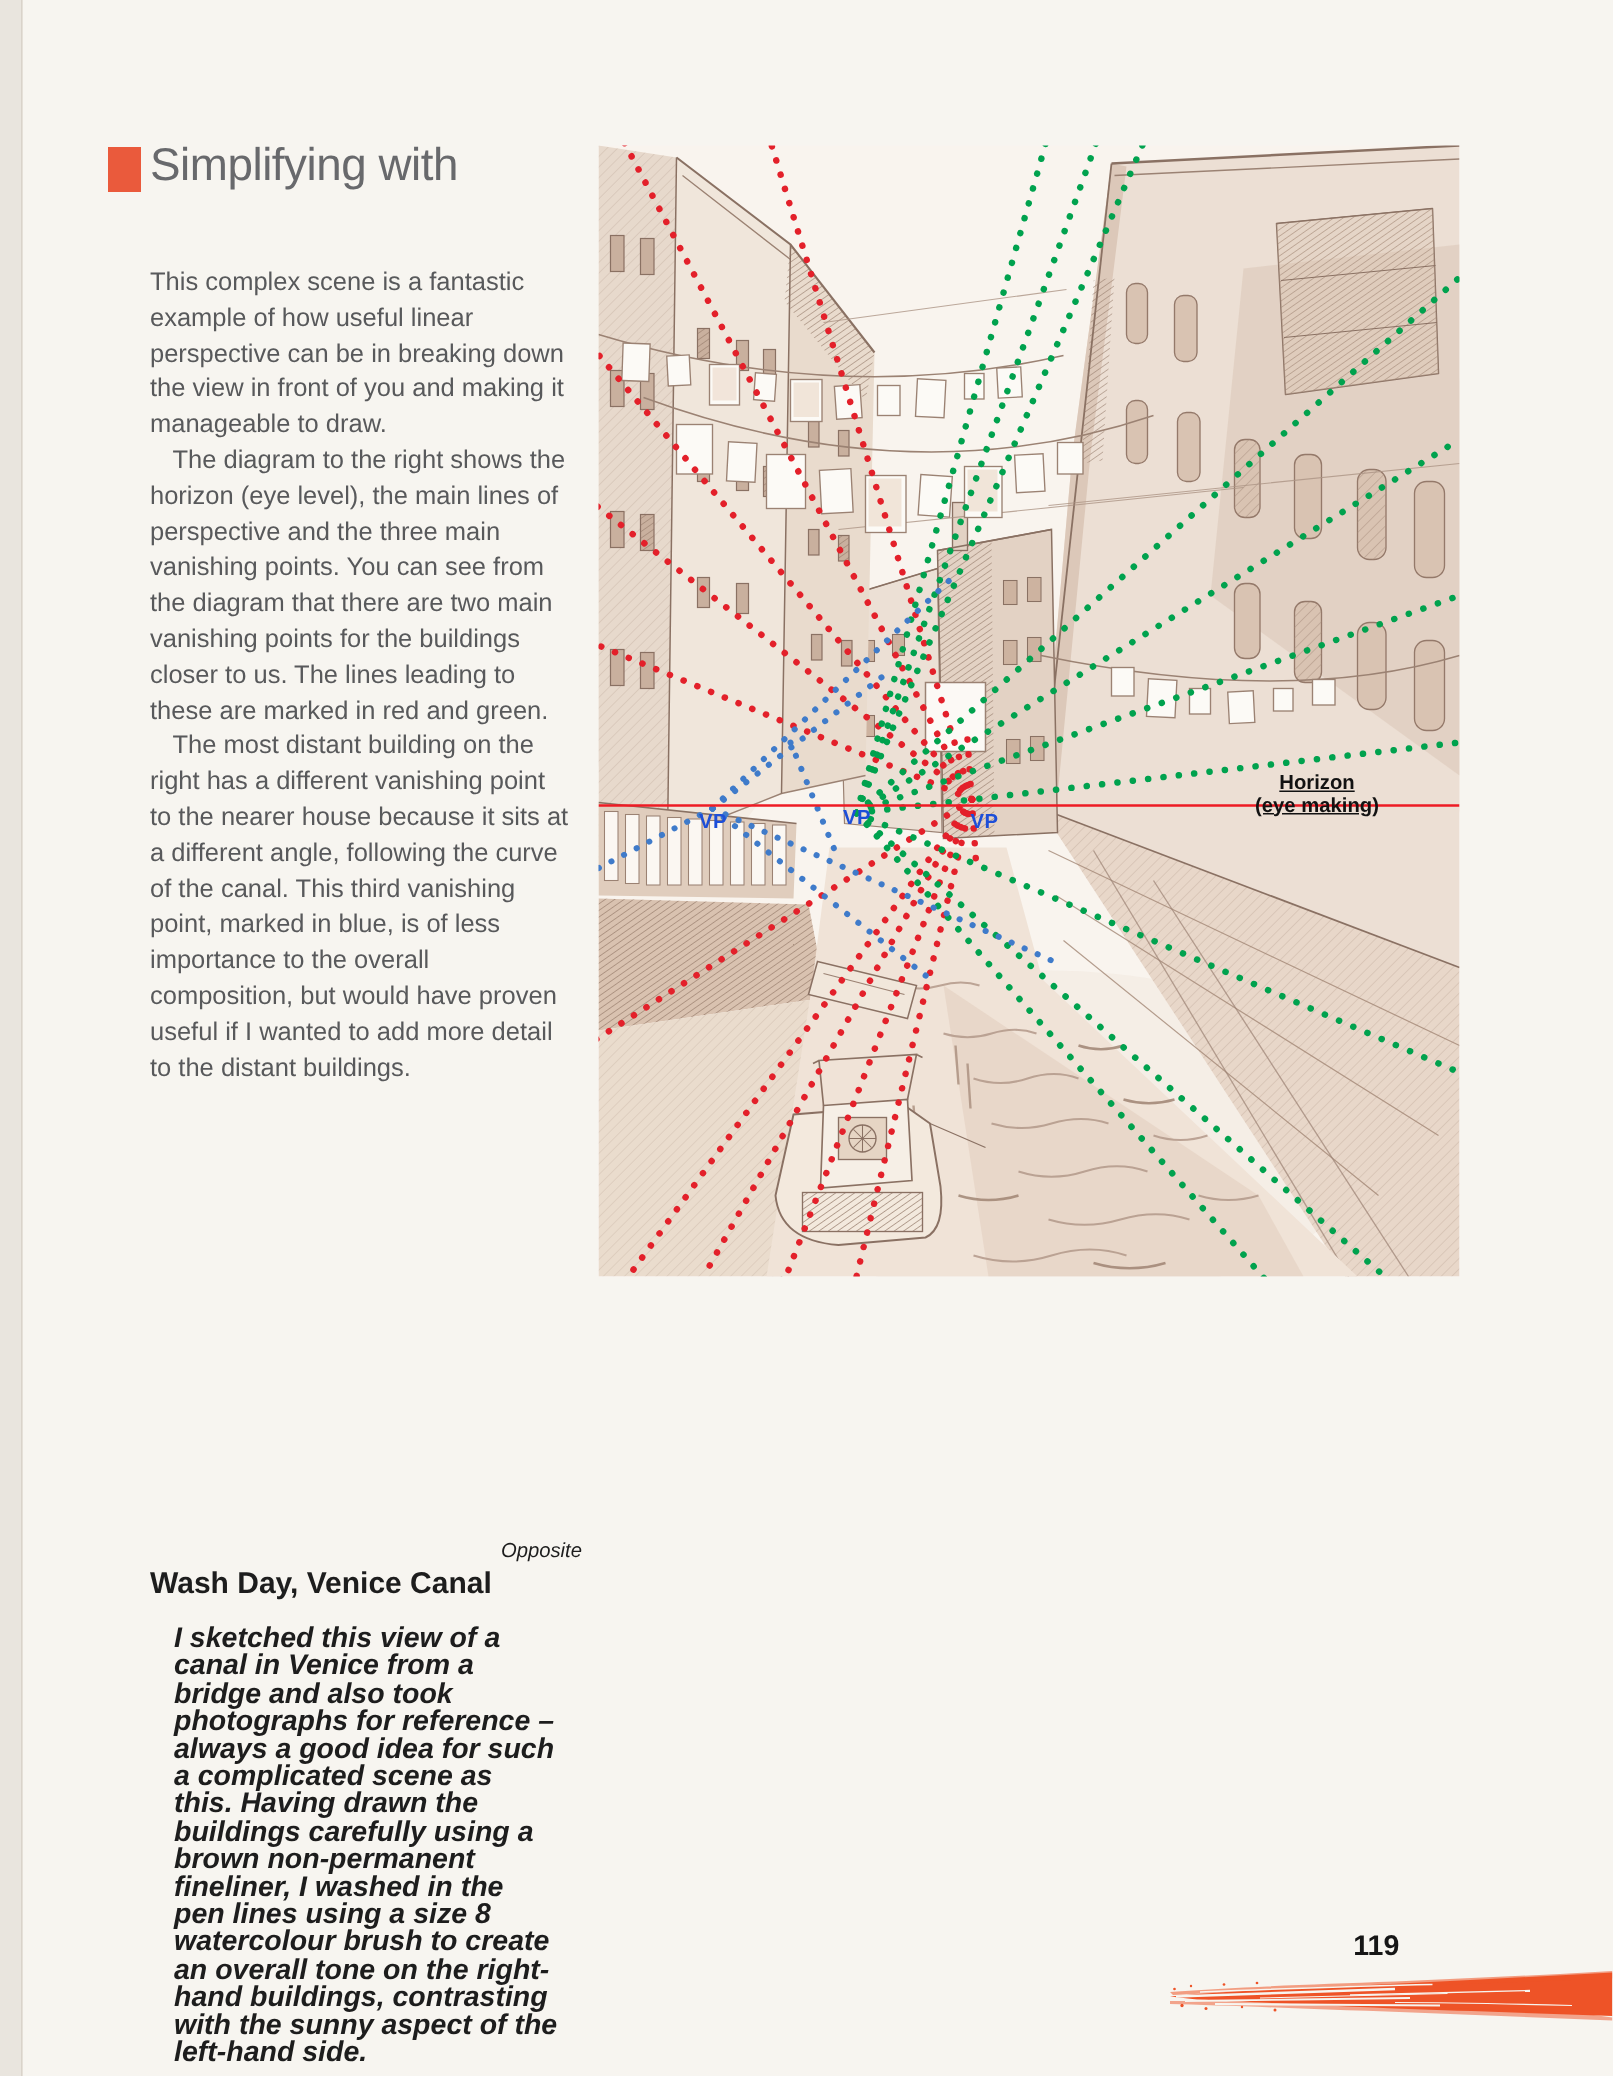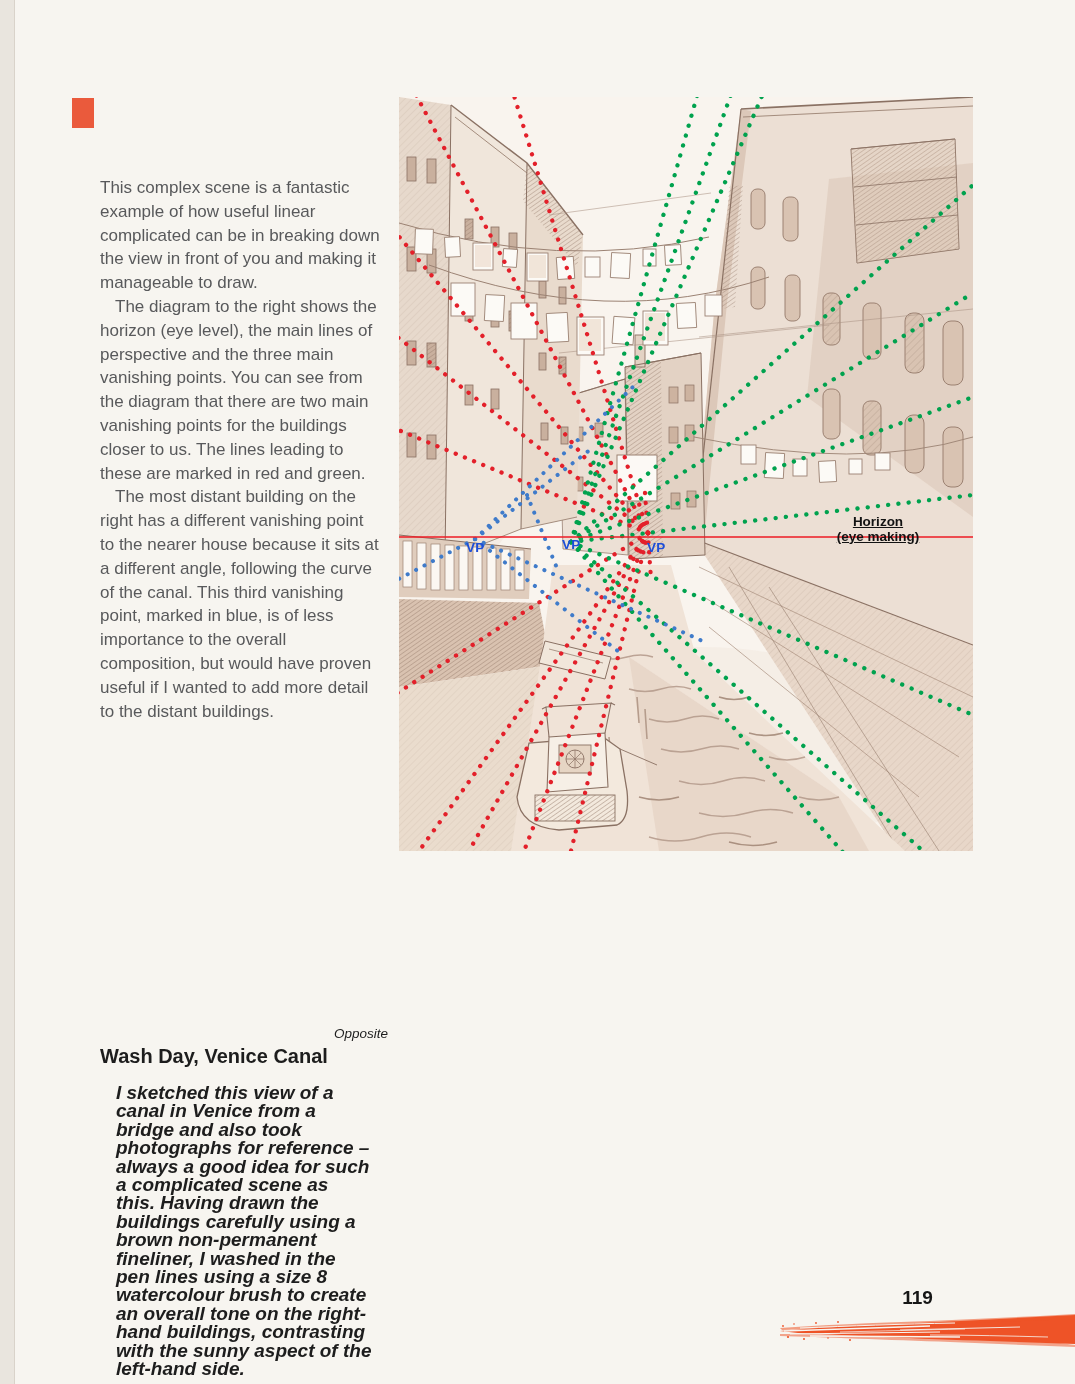--- a/index.html
+++ b/index.html
@@ -33,26 +33,26 @@
   .brush{position:absolute;left:780px;top:1311px;width:295px;height:38px;}
 </style>
 </head>
 <body>
 
 <div class="edge-strip"></div>
 
 <div class="title-square"></div>
 <div class="title-block">
   <div class="title">
-    <br>
+    <span>Simplifying with</span><br>
   </div>
 </div>
 
 <div class="article">
-  <p>This complex scene is a fantastic example of how useful linear complicated can be in breaking down the view in front of you and making it manageable to draw.</p>
+  <p>This complex scene is a fantastic example of how useful linear perspective can be in breaking down the view in front of you and making it manageable to draw.</p>
   <p class="indent">The diagram to the right shows the horizon (eye level), the main lines of perspective and the three main vanishing points. You can see from the diagram that there are two main vanishing points for the buildings closer to us. The lines leading to these are marked in red and green.</p>
   <p class="indent">The most distant building on the right has a different vanishing point to the nearer house because it sits at a different angle, following the curve of the canal. This third vanishing point, marked in blue, is of less importance to the overall composition, but would have proven useful if I wanted to add more detail to the distant buildings.</p>
 </div>
 
 <div class="figure">
 <svg width="574" height="754" viewBox="0 0 574 754">
   <defs>
     <pattern id="hatch" width="5" height="5" patternUnits="userSpaceOnUse" patternTransform="rotate(45)">
       <line x1="0" y1="0" x2="0" y2="5" stroke="#a8907f" stroke-width="0.7"></line>
     </pattern>

